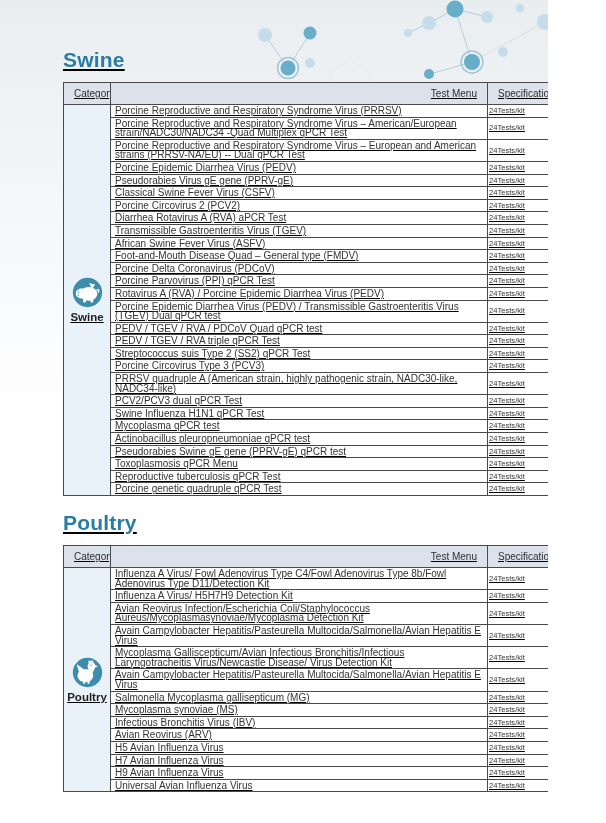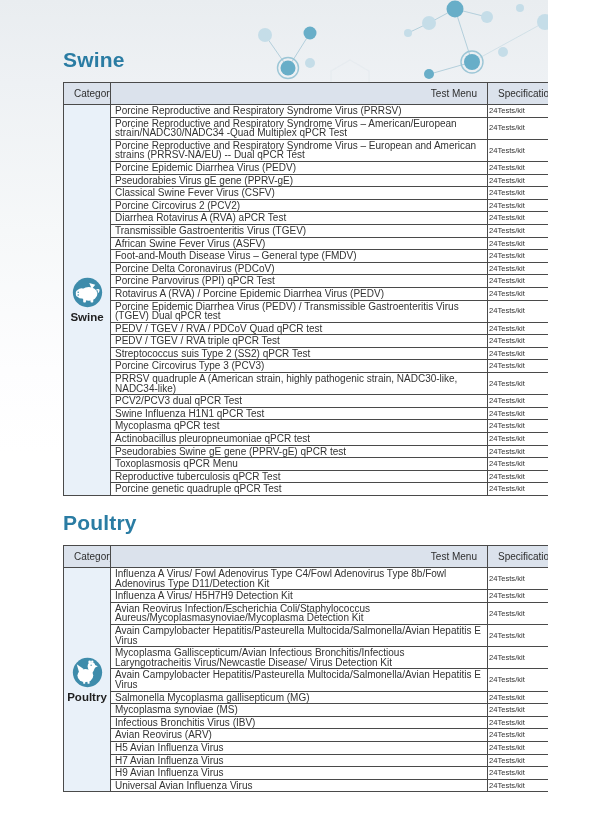--- a/index.html
+++ b/index.html
@@ -4,20 +4,21 @@
 <style>
   html,body{margin:0;padding:0;}
   body{
     width:606px;height:823px;
     font-family:"Liberation Sans", sans-serif;
     background:#ffffff;
   }
   .page{
     position:relative;width:548px;height:823px;overflow:hidden;
     background:linear-gradient(180deg,#e9edf0 0%,#eef1f4 10%,#f6f8f9 28%,#fdfdfe 45%,#ffffff 55%);
+    text-decoration:underline;
   }
   .decor{position:absolute;top:0;left:0;pointer-events:none;}
   .content{position:relative;padding-top:48px;}
   h1.section-heading{
     margin:0 0 11px 63px;
     font-size:21px;line-height:23px;font-weight:bold;
     color:#2a7ca3;letter-spacing:0.2px;
   }
   h1.second{margin-top:15px;}
   table.menu-table{
@@ -190,21 +191,21 @@
           </tr>
           <tr>
             <td class="test-cell">Transmissible Gastroenteritis Virus (TGEV)</td>
             <td class="spec-cell">24Tests/kit</td>
           </tr>
           <tr>
             <td class="test-cell">African Swine Fever Virus (ASFV)</td>
             <td class="spec-cell">24Tests/kit</td>
           </tr>
           <tr>
-            <td class="test-cell">Foot-and-Mouth Disease Virus – General type (FMDV)</td>
+            <td class="test-cell">Foot-and-Mouth Disease Quad – General type (FMDV)</td>
             <td class="spec-cell">24Tests/kit</td>
           </tr>
           <tr>
             <td class="test-cell">Porcine Delta Coronavirus (PDCoV)</td>
             <td class="spec-cell">24Tests/kit</td>
           </tr>
           <tr>
             <td class="test-cell">Porcine Parvovirus (PPI) qPCR Test</td>
             <td class="spec-cell">24Tests/kit</td>
           </tr>

